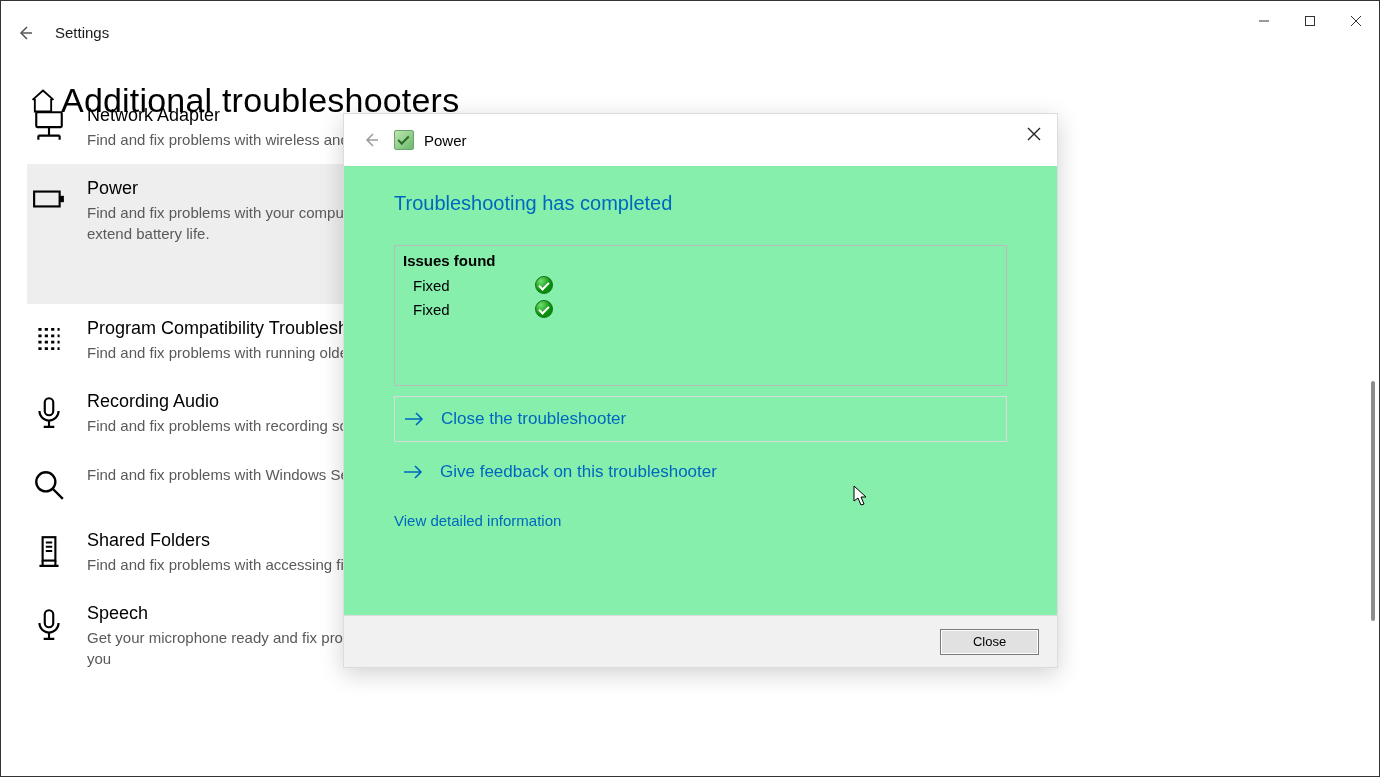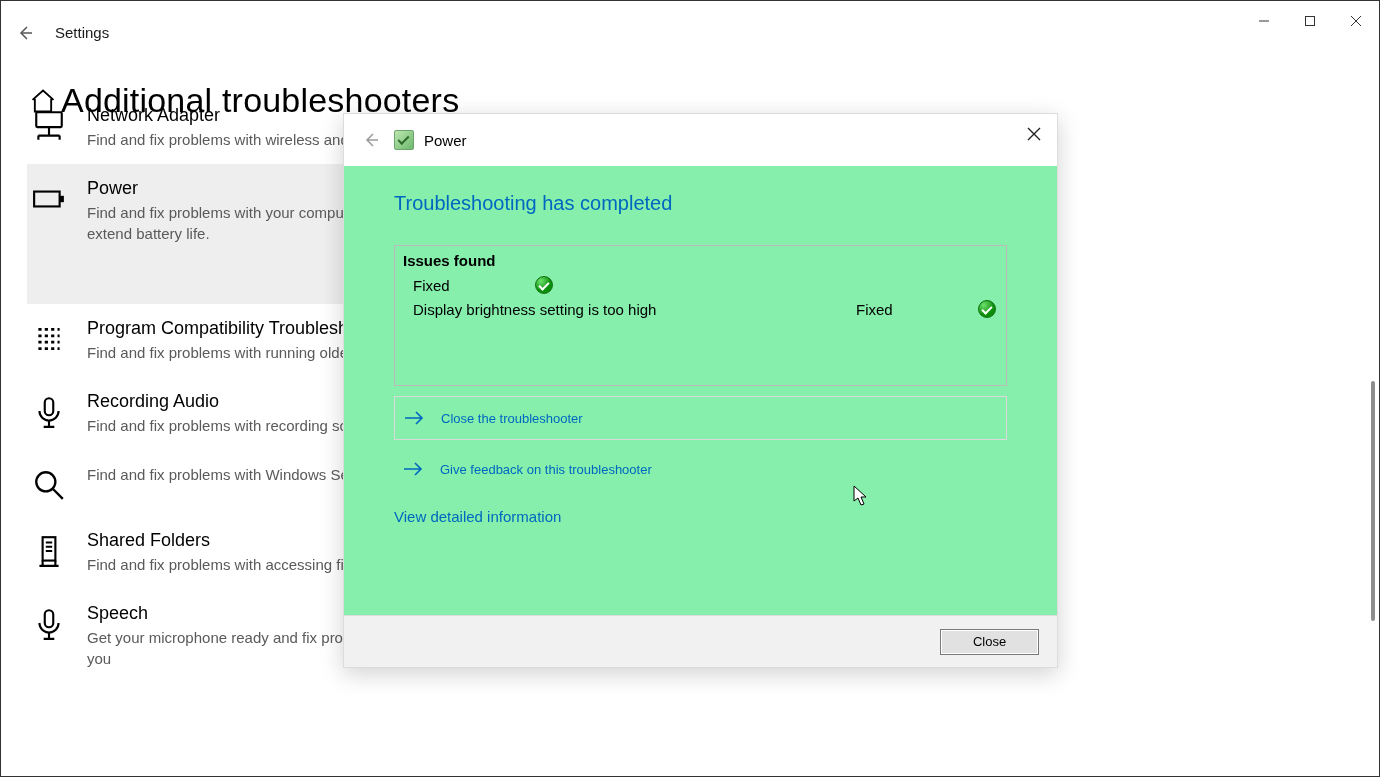--- a/index.html
+++ b/index.html
@@ -122,21 +122,21 @@
     }
     .issue-check::after{
       content:""; position:absolute; left:3px; top:5px; width:8px; height:4px;
       border-left:2px solid #fff; border-bottom:2px solid #fff;
       transform:rotate(-45deg);
     }
 
     .action-row {
       border:1px solid #dadada; padding:12px 8px;
       display:flex; align-items:center; gap:16px;
-      font-size:13px; color:#0067c0; cursor:pointer;
+      font-size:17px; color:#0067c0; cursor:pointer;
     }
     .action-row.no-border { border:none; margin-top:8px; }
     .arrow { width:22px; color:#0067c0; }
 
     .view-detail {
       margin-top:18px; font-size:15px; color:#0067c0; cursor:pointer; display:inline-block;
     }
 
     .dlg-footer {
       height:52px; background:#f1f1f1; border-top:1px solid #dcdcdc;
@@ -311,21 +311,20 @@
 
       <div class="issues-box">
         <div class="issues-head">Issues found</div>
         <div class="issue-row">
           <div class="issue-status">Fixed</div>
           <div class="issue-ico">
               <div class="issue-check"></div>
             </div>
         </div>
         <div class="issue-row">
-          <div class="issue-desc">Display brightness setting is too high</div>
           <div class="issue-status">Fixed</div>
           <div class="issue-ico">
               <div class="issue-check"></div>
             </div>
         </div>
       </div>
 
       <div class="action-row">
         <svg class="arrow" width="22" height="18" viewBox="0 0 22 18">
             <path d="M2 9 H18 M13 3 L19 9 L13 15" fill="none" stroke="currentColor" stroke-width="1.6"></path>

